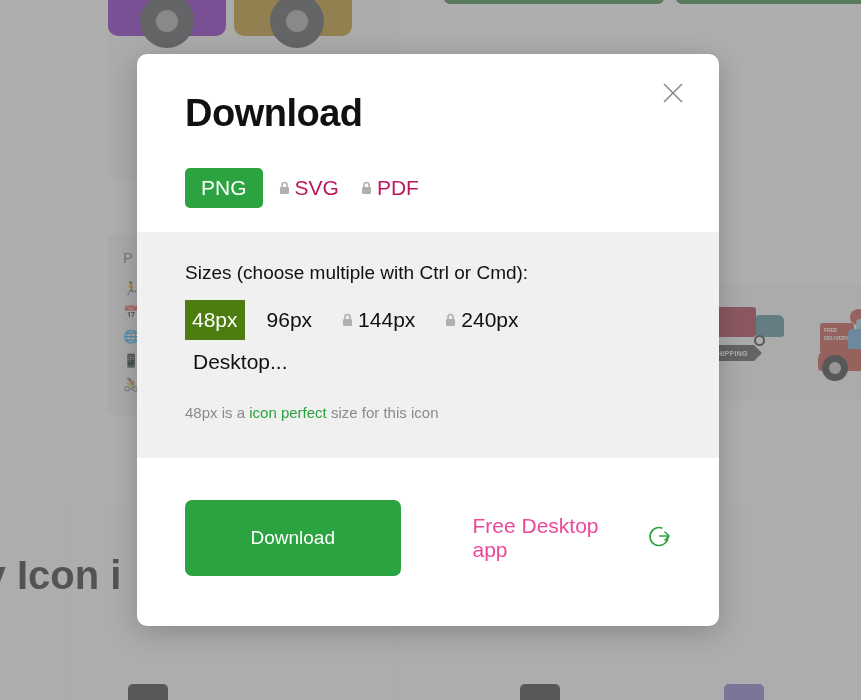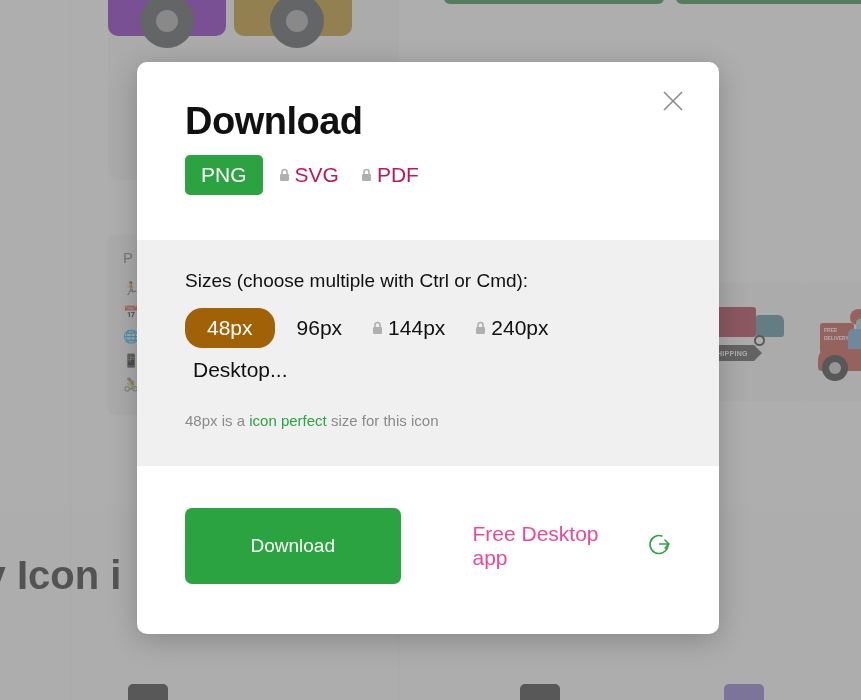--- a/index.html
+++ b/index.html
@@ -202,21 +202,21 @@
   .bg-band {
     position: absolute;
     left: 0; right: 0;
     background: #fbfbfb;
   }
 
   
   #modal {
     position: absolute;
     left: 137px;
-    top: 62px;
+    top: 54px;
     width: 582px;
     height: 572px;
     background: #ffffff;
     border-radius: 10px;
     box-shadow: 0 6px 28px rgba(0,0,0,0.22);
     z-index: 100;
     overflow: hidden;
     display: flex;
     flex-direction: column;
   }
@@ -244,21 +244,21 @@
     display: flex;
     align-items: center;
     justify-content: center;
     cursor: pointer;
   }
 
   .format-row {
     display: flex;
     align-items: center;
     gap: 10px;
-    margin-top: 15px;
+    margin-top: 36px;
   }
   .fmt {
     font-size: 21px;
     color: #be185d;
     display: inline-flex;
     align-items: center;
     gap: 5px;
     padding: 8px 6px;
     cursor: pointer;
     white-space: nowrap;
@@ -295,24 +295,24 @@
     font-size: 21px;
     color: #111;
     display: inline-flex;
     align-items: center;
     gap: 5px;
     padding: 8px 8px;
     cursor: pointer;
     white-space: nowrap;
   }
   .size.active {
-    background: #a16207;
+    background: #4d7c0f;
     color: #fff;
-    border-radius: 17px;
-    padding: 8px 22px;
+    border-radius: 0;
+    padding: 8px 7px;
   }
   .size-custom-row { margin-top: 2px; }
   .pixel-note {
     margin-top: 22px;
     font-size: 15px;
     color: #8a8a8a;
   }
   .pixel-note .hl { color: #2ba340; }
 
   

